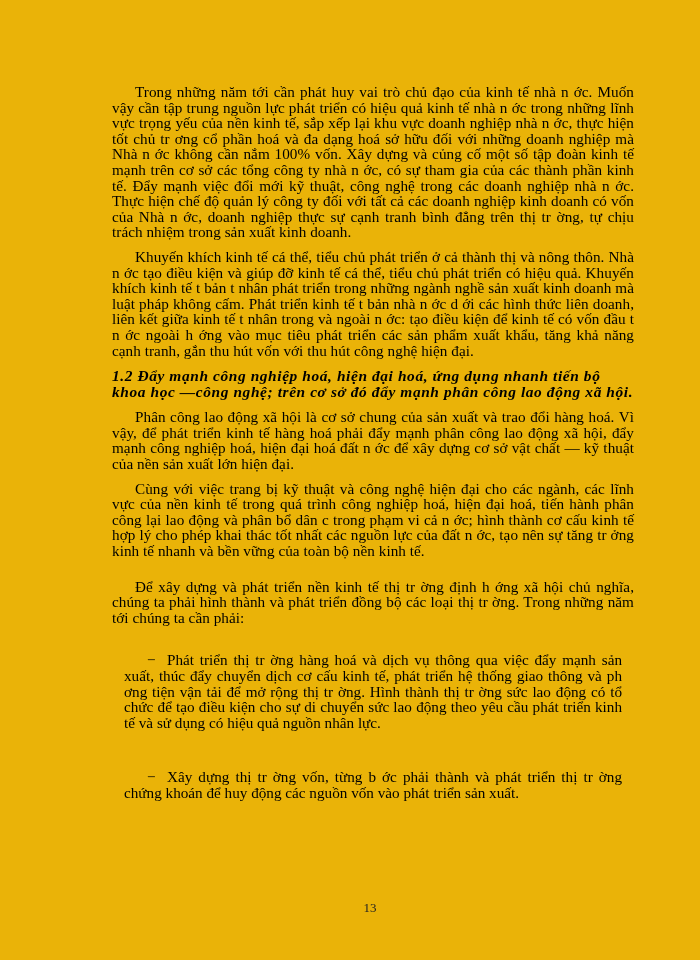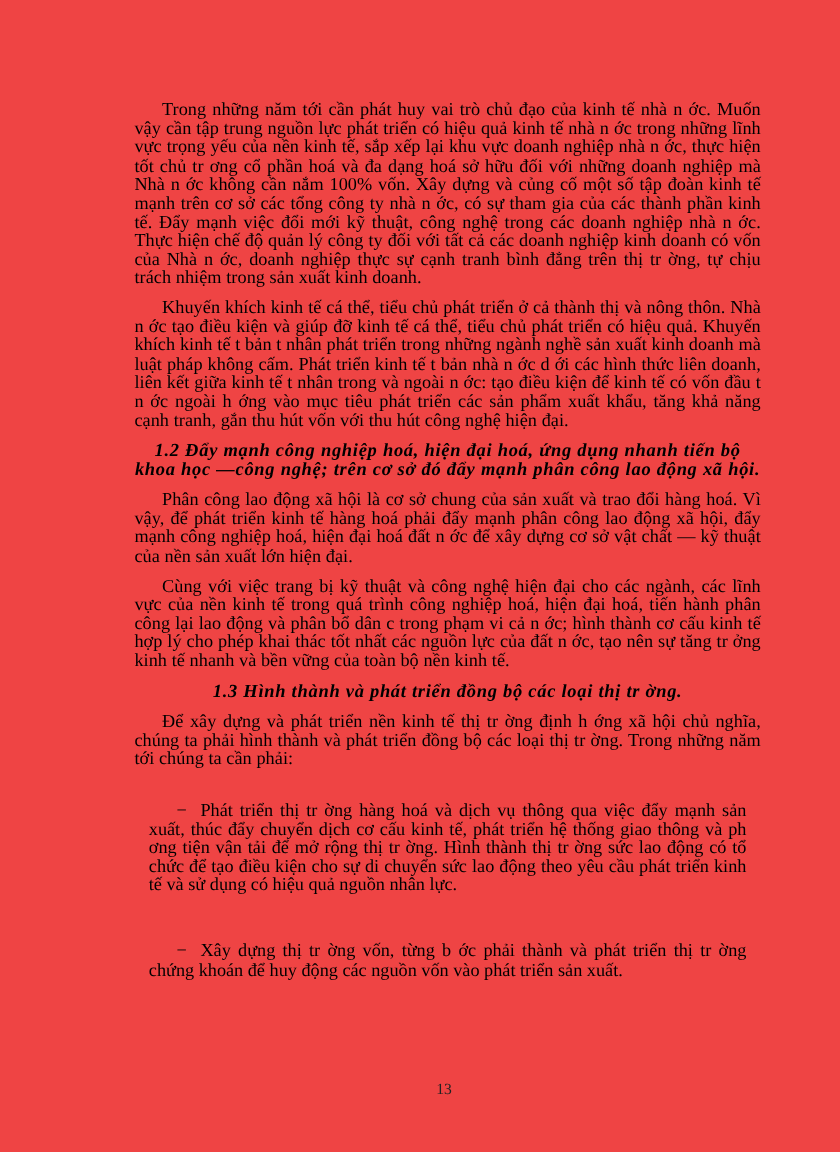--- a/index.html
+++ b/index.html
@@ -12,21 +12,21 @@
       height: 960px;
       position: relative;
       overflow: hidden;
       font-family: "Liberation Serif", "DejaVu Serif", serif;
       color: #000000;
     }
     .page {
       position: absolute;
       left: 0; top: 0;
       width: 700px; height: 960px;
-      background: #ef4444;
+      background: #eab308;
     }
     .content {
       position: absolute;
       left: 112px;
       top: 84px;
       width: 522px;
     }
     p.body {
       margin: 0;
       font-size: 15.2px;
@@ -38,21 +38,21 @@
     .gap-sm { height: 9px; }
     .gap-md { height: 10px; }
     .gap-lg { height: 15px; }
     h3.heading {
       margin: 0;
       font-size: 15.4px;
       line-height: 15.6px;
       font-weight: bold;
       font-style: italic;
       letter-spacing: 0.6px;
-      text-align: center;
+      text-align: left;
     }
     p.bullet {
       margin: 12px;
       font-size: 15.2px;
       line-height: 15.6px;
       text-align: justify;
       text-indent: 23px;
     }
     .dash {
       display: inline-block;
@@ -80,21 +80,20 @@
     <p class="body">Khuyến khích kinh tế cá thể, tiểu chủ phát triển ở cả thành thị và nông thôn. Nhà n ớc tạo điều kiện và giúp đỡ kinh tế cá thể, tiểu chủ phát triển có hiệu quả. Khuyến khích kinh tế t  bản t  nhân phát triển trong những ngành nghề sản xuất kinh doanh mà luật pháp không cấm. Phát triển kinh tế t  bản nhà n ớc d ới các hình thức liên doanh, liên kết giữa kinh tế t  nhân trong và ngoài n ớc: tạo điều kiện để kinh tế có vốn đầu t  n ớc ngoài h ớng vào mục tiêu phát triển các sản phẩm xuất khẩu, tăng khả năng cạnh tranh, gắn thu hút vốn với thu hút công nghệ hiện đại.</p>
     <div class="gap-md"></div>
 
     <h3 class="heading">1.2  Đẩy mạnh công nghiệp hoá, hiện đại hoá, ứng dụng nhanh tiến bộ khoa học —công nghệ; trên cơ sở đó đẩy mạnh phân công lao động xã hội.</h3>
     <div class="gap-md"></div>
     <p class="body">Phân công lao động xã hội là cơ sở chung của sản xuất và trao đổi hàng hoá. Vì vậy, để phát triển kinh tế hàng hoá phải đẩy mạnh phân công lao động xã hội, đẩy mạnh công nghiệp hoá, hiện đại hoá đất n ớc để xây dựng cơ sở vật chất — kỹ thuật của nền sản xuất lớn hiện đại.</p>
     <div class="gap-sm"></div>
     <p class="body">Cùng với việc trang bị kỹ thuật và công nghệ hiện đại cho các ngành, các lĩnh vực của nền kinh tế trong quá trình công nghiệp hoá, hiện đại hoá, tiến hành phân công lại lao động và phân bổ dân c  trong phạm vi cả n ớc; hình thành cơ cấu kinh tế hợp lý cho phép khai thác tốt nhất các nguồn lực của đất n ớc, tạo nên sự tăng tr ởng kinh tế nhanh và bền vững của toàn bộ nền kinh tế.</p>
     <div class="gap-md"></div>
 
-    <h3 class="heading">1.3  Hình thành và phát triển đồng bộ các loại thị tr ờng.</h3>
     <div class="gap-md"></div>
     <p class="body">Để xây dựng và phát triển nền kinh tế thị tr ờng định h ớng xã hội chủ nghĩa, chúng ta  phải hình thành và phát triển đồng bộ các loại thị tr ờng. Trong những năm tới chúng ta cần phải:</p>
     <div class="gap-lg"></div>
 
     <p class="bullet">
       <span class="dash">−</span><span>Phát triển thị tr ờng hàng hoá và dịch vụ thông qua việc đẩy mạnh sản xuất, thúc đẩy chuyển dịch cơ cấu kinh tế, phát triển hệ thống giao thông và ph ơng tiện vận tải để mở rộng thị tr ờng. Hình thành thị tr ờng sức lao động có tổ chức để tạo điều kiện cho sự di chuyển sức lao động theo yêu cầu phát triển kinh tế và sử dụng có hiệu quả nguồn nhân lực.</span>
     </p>
     <div class="gap-lg"></div>
     <p class="bullet">
       <span class="dash">−</span><span>Xây dựng thị tr ờng vốn, từng b ớc phải thành và phát triển thị tr ờng chứng khoán để huy động các nguồn vốn vào phát triển sản xuất.</span>

